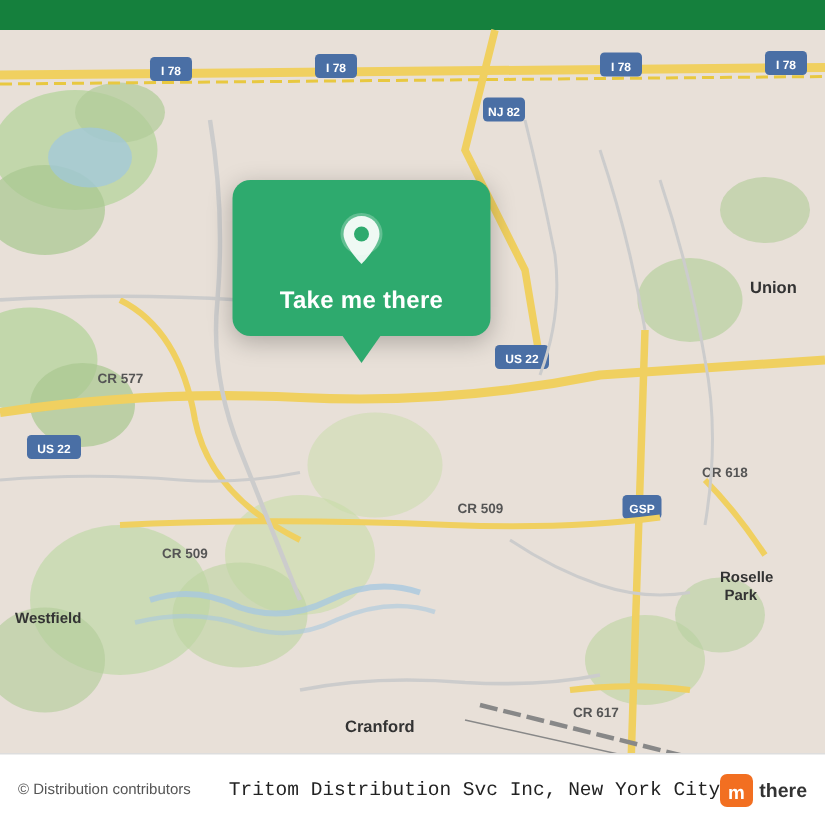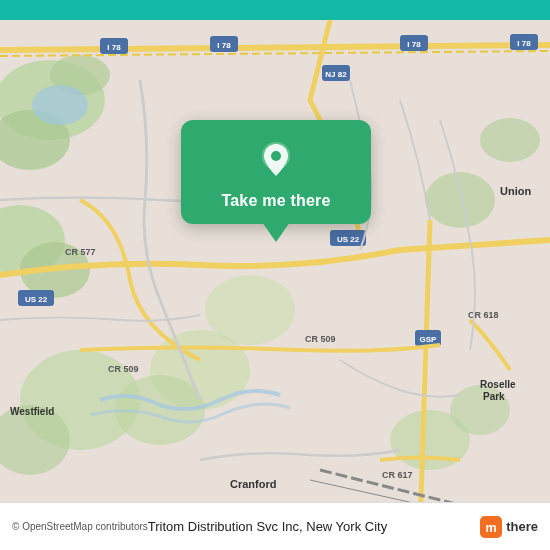--- a/index.html
+++ b/index.html
@@ -9,44 +9,43 @@
       overflow: hidden;
       font-family: Arial, sans-serif;
       position: relative;
     }
 
     #map-container {
       width: 550px;
       height: 550px;
       position: relative;
       overflow: hidden;
-      background-color: #14b8a6;
+      background-color: #15803d;
     }
 
     
     #map-svg {
       position: absolute;
       top: 0; left: 0;
       width: 100%; height: 100%;
     }
 
     
     #tooltip-card {
       position: absolute;
       top: 120px;
       left: 155px;
-      width: 190px;
+      width: 172px;
       background: #2eaa6e;
       border-radius: 12px;
       display: flex;
       flex-direction: column;
       align-items: center;
       padding: 18px 16px 14px;
       box-shadow: 0 4px 16px rgba(0,0,0,0.25);
-      margin-left: 26px;
     }
 
     #tooltip-card::after {
       content: '';
       position: absolute;
       bottom: -18px;
       left: 50%;
       transform: translateX(-50%);
       width: 0;
       height: 0;
@@ -91,21 +90,22 @@
     #attribution {
       font-size: 10px;
       color: #555;
     }
 
     #location-info {
       font-size: 13px;
       color: #222;
       font-weight: 500;
       flex: 1;
-      text-align: left;
+      text-align: right;
+      font-family: Liberation Mono, monospace;
     }
 
     #moovit-logo {
       display: flex;
       align-items: center;
       gap: 4px;
       font-size: 13px;
       font-weight: bold;
       color: #333;
     }
@@ -216,21 +216,21 @@
     <svg class="pin-icon" viewBox="0 0 44 44" xmlns="http://www.w3.org/2000/svg">
       <circle cx="22" cy="18" r="14" fill="white" opacity="0.25"></circle>
       <path d="M22 6 C15.4 6 10 11.4 10 18 C10 26 22 38 22 38 C22 38 34 26 34 18 C34 11.4 28.6 6 22 6 Z" fill="white" opacity="0.9"></path>
       <circle cx="22" cy="18" r="5" fill="#2eaa6e"></circle>
     </svg>
     <button id="take-me-there-btn">Take me there</button>
   </div>
 
   <div id="bottom-bar">
     <div id="attribution">
-      <span>© OpenStreetMap contributors</span>
+      <span>© Distribution contributors</span>
     </div>
     <div id="location-info">
       <span>Tritom Distribution Svc Inc</span><span>, New York City</span>
     </div>
     <div id="moovit-logo">
 
       <svg class="moovit-m" viewBox="0 0 28 28" xmlns="http://www.w3.org/2000/svg">
         <rect width="28" height="28" rx="6" fill="#f26f21"></rect>
         <text x="14" y="21" text-anchor="middle" font-size="16" fill="white" font-weight="bold">m</text>
       </svg>

